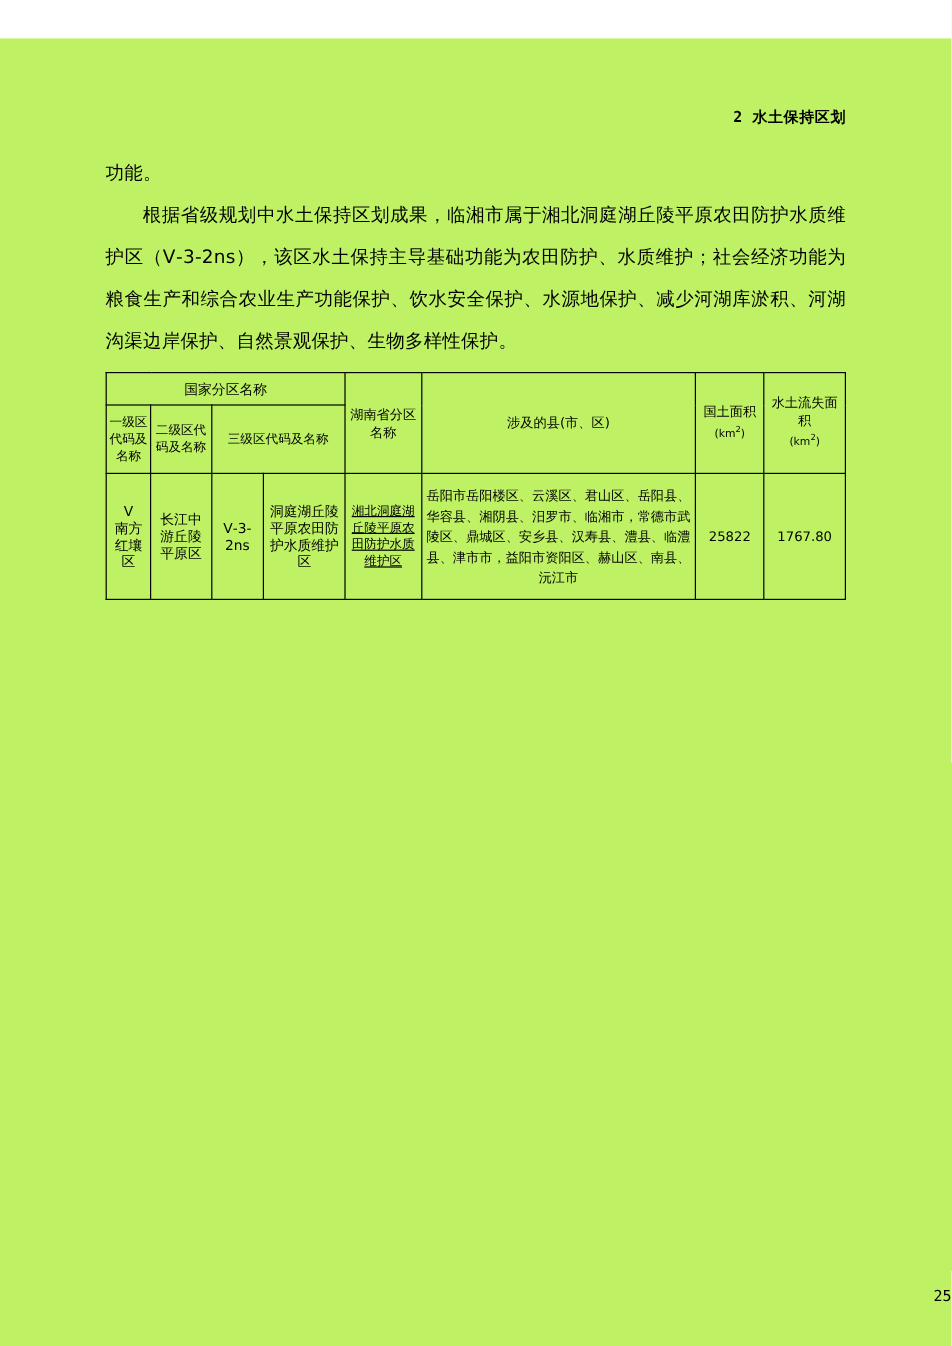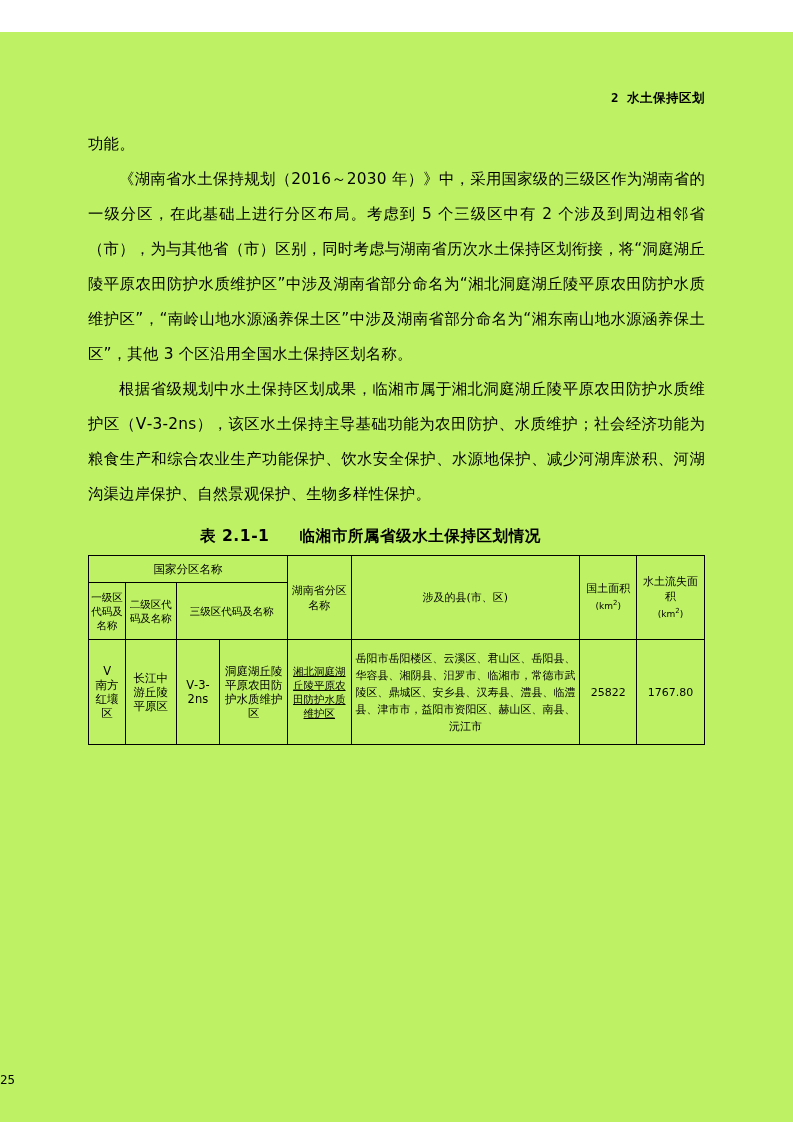--- a/index.html
+++ b/index.html
@@ -119,41 +119,37 @@
     vertical-align: super;
   }
   .after-table {
     margin-top: 14px;
   }
   .page-number {
     position: absolute;
     left: 0;
     right: 0;
     top: 1040px;
-    text-align: left;
+    text-align: right;
     font-size: 12.5px;
     font-family: "DejaVu Sans Mono", "Liberation Mono", monospace;
   }
 </style>
 </head>
 <body>
 
 <div class="page">
 
   <div class="header">2 水土保持区划</div>
 
   <div class="content">
 
     <p class="body-text">功能。</p>
-    <p class="body-text indent">《湖南省水土保持规划（2016～2030 年）》中，采用国家级的三级区作为湖南省的一级分区，在此基础上进行分区布局。考虑到 5 个三级区中有 2 个涉及到周边相邻省（市），为与其他省（市）区别，同时考虑与湖南省历次水土保持区划衔接，将“洞庭湖丘陵平原农田防护水质维护区”中涉及湖南省部分命名为“湘北洞庭湖丘陵平原农田防护水质维护区”，“南岭山地水源涵养保土区”中涉及湖南省部分命名为“湘东南山地水源涵养保土区”，其他 3 个区沿用全国水土保持区划名称。</p>
     <p class="body-text indent">根据省级规划中水土保持区划成果，临湘市属于湘北洞庭湖丘陵平原农田防护水质维护区（Ⅴ-3-2ns），该区水土保持主导基础功能为农田防护、水质维护；社会经济功能为粮食生产和综合农业生产功能保护、饮水安全保护、水源地保护、减少河湖库淤积、河湖沟渠边岸保护、自然景观保护、生物多样性保护。</p>
 
-    <div class="table-caption">
-      <span class="cap-num">表 2.1-1</span><span>临湘市所属省级水土保持区划情况</span>
-    </div>
 
     <table class="zoning">
       <colgroup>
         <col style="width:34px">
         <col style="width:46px">
         <col style="width:40px">
         <col style="width:62px">
         <col style="width:58px">
         <col style="width:209px">
         <col style="width:52px">

